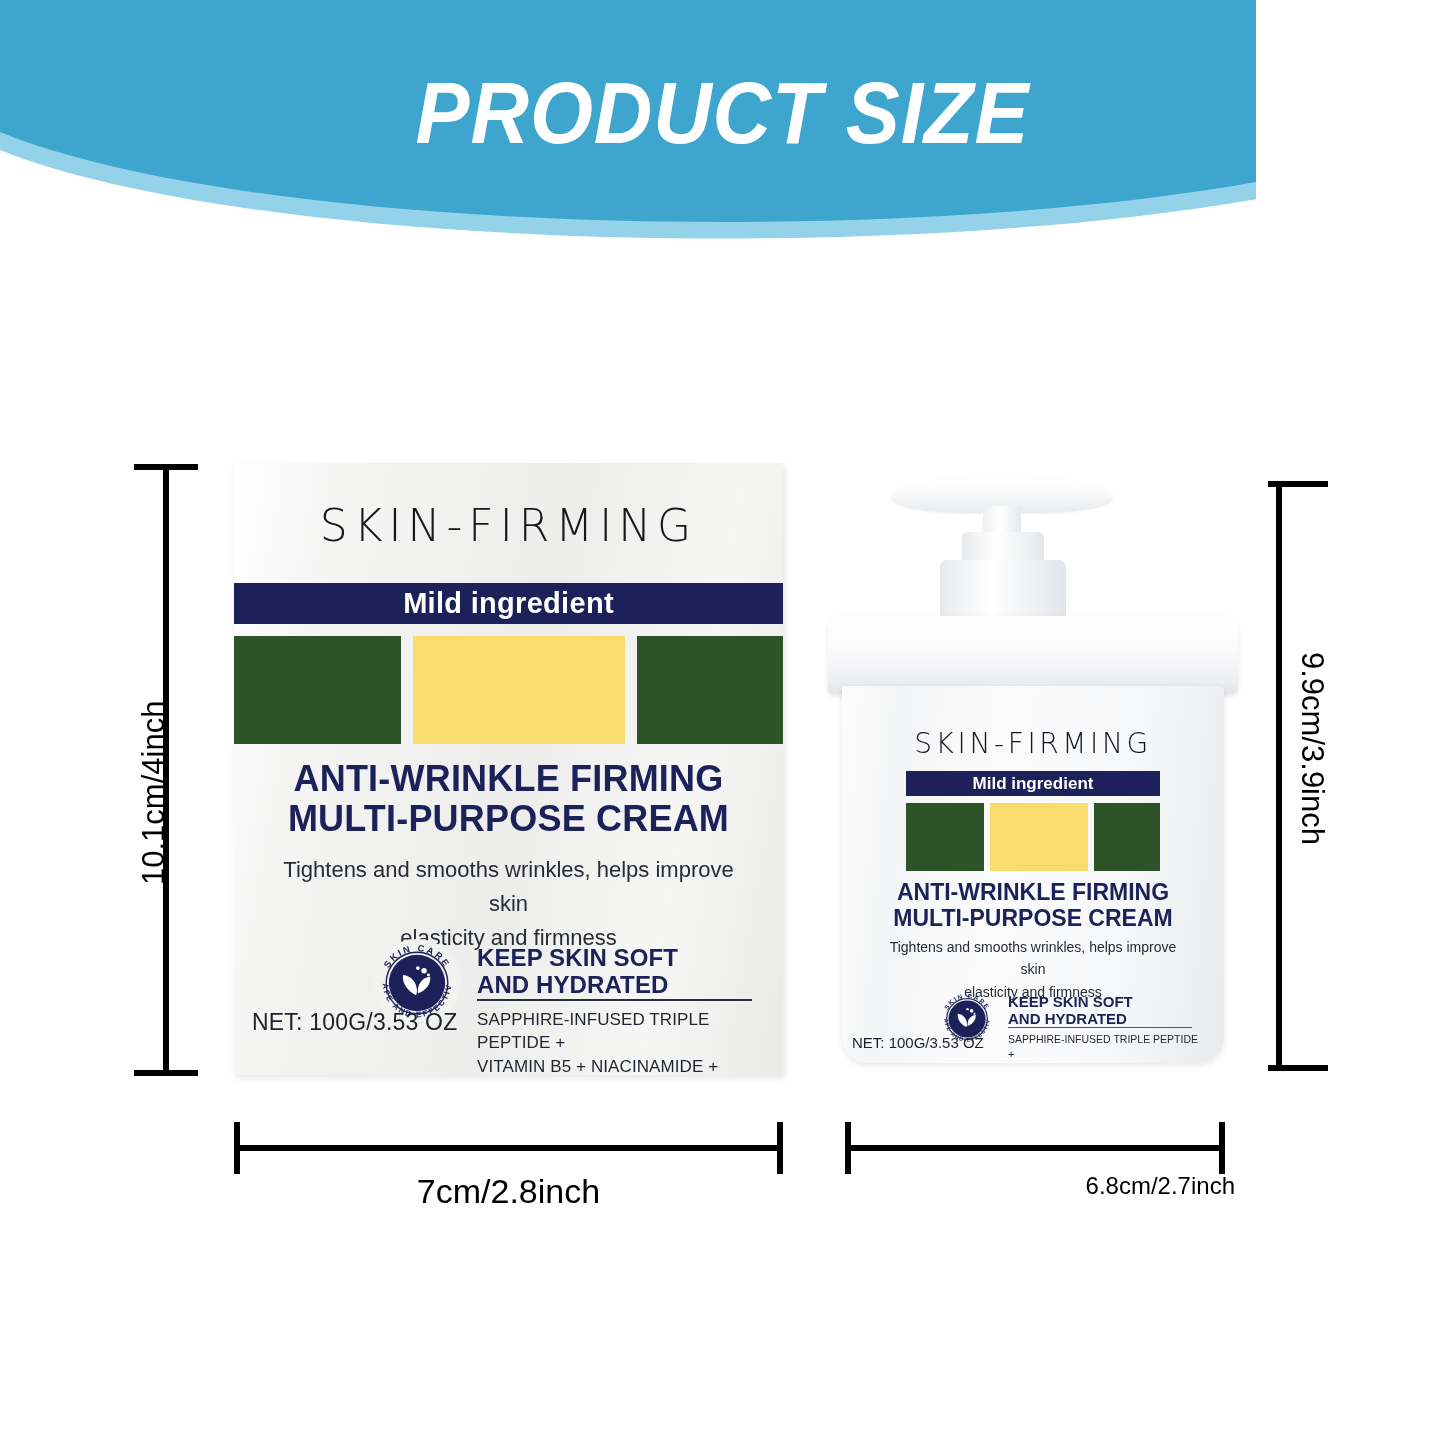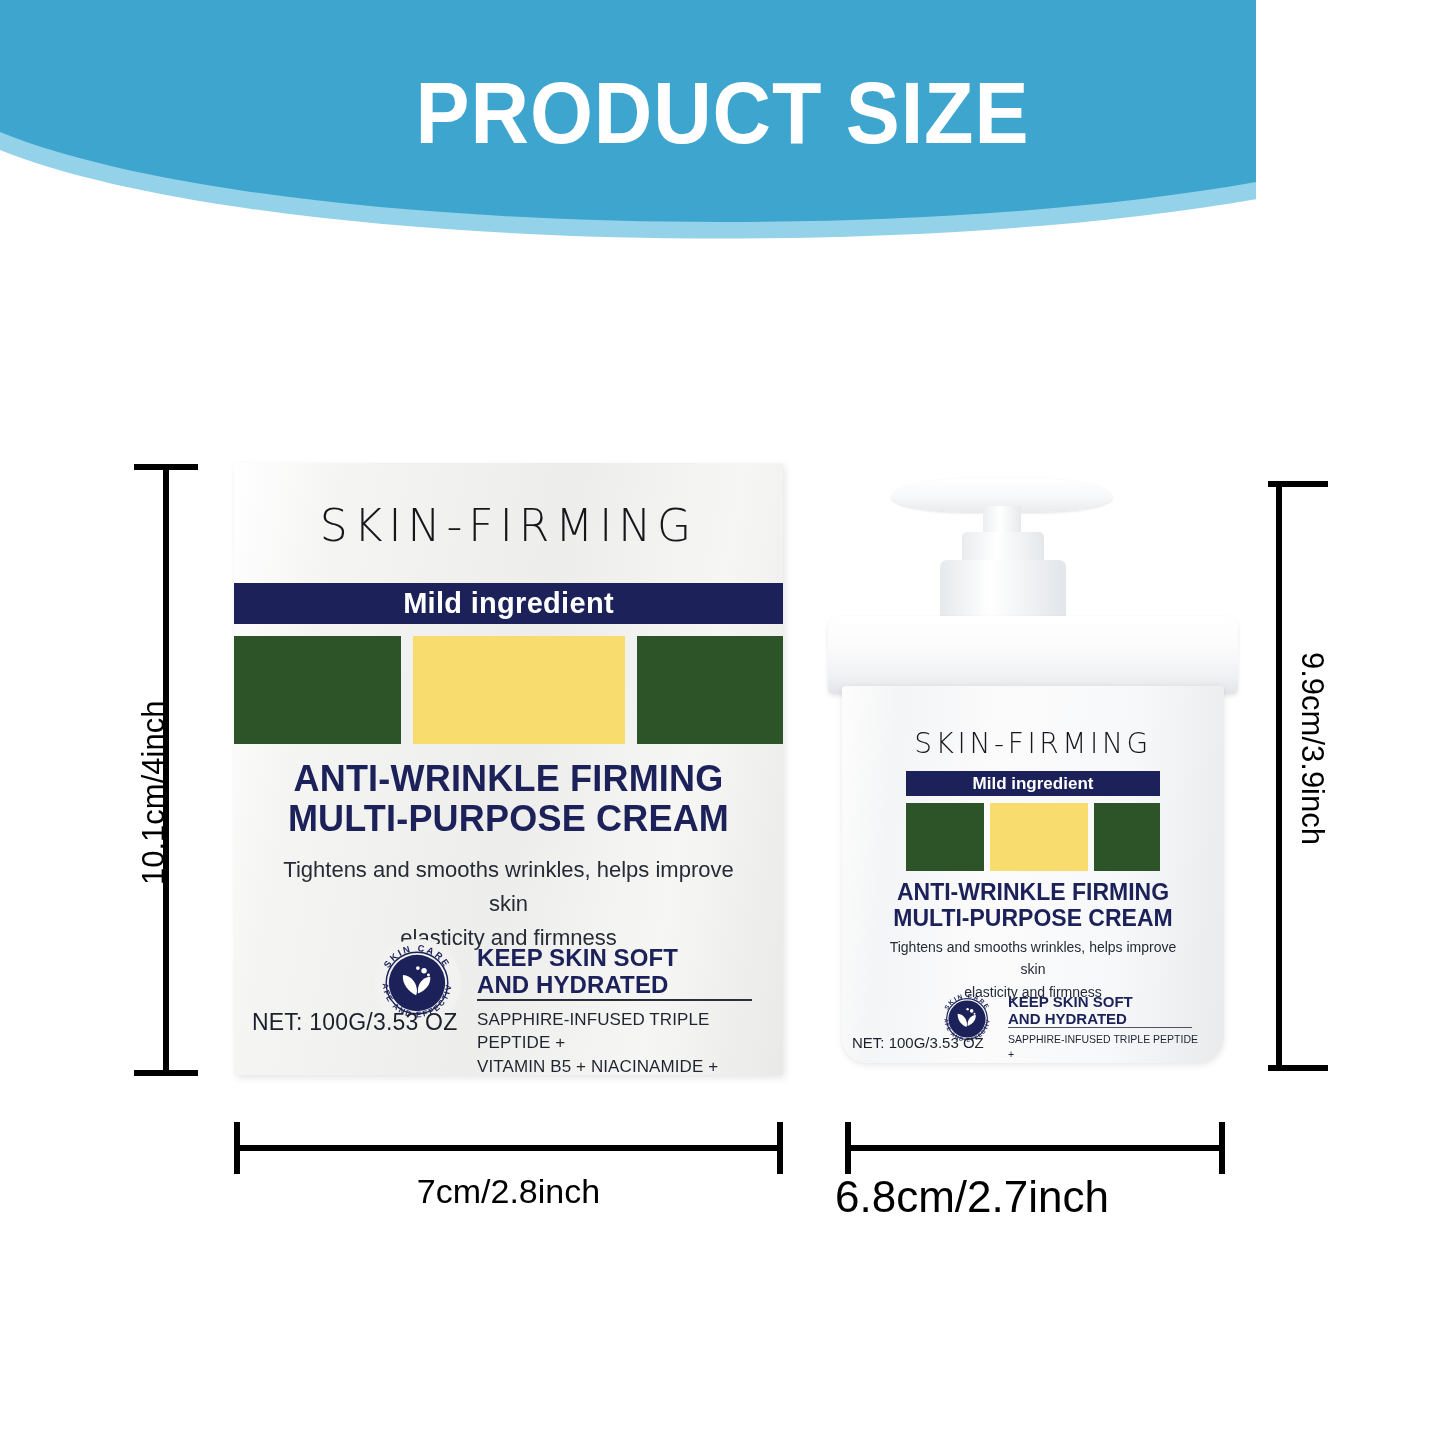--- a/index.html
+++ b/index.html
@@ -2,21 +2,21 @@
 <html><head>
 <meta charset="utf-8">
 <style>
   html,body{margin:0;padding:0;}
   body{
     width:1445px;height:1445px;background:#ffffff;position:relative;overflow:hidden;
     font-family:"Liberation Sans","DejaVu Sans",sans-serif;
   }
 
   
-  .header{position:absolute;left:0;top:0;width:1256px;height:300px;overflow:hidden;}
+  .header{position:absolute;left:0;top:0;width:1256px;height:300px;overflow:hidden;font-style:italic;}
   .header svg{position:absolute;left:0;top:0;}
   .header-title{
     position:absolute;left:0;top:62px;width:1445px;text-align:center;
     color:#ffffff;font-weight:bold;font-size:88px;letter-spacing:1px;
     transform:scaleX(0.92);transform-origin:center top;
     font-family:"Liberation Sans","DejaVu Sans",sans-serif;
     white-space:nowrap;
   }
 
   
@@ -179,21 +179,21 @@
   <div class="dim-line" style="left:234px;top:1145px;width:549px;height:6px;"></div>
   <div class="dim-line" style="left:234px;top:1122px;width:6px;height:52px;"></div>
   <div class="dim-line" style="left:777px;top:1122px;width:6px;height:52px;"></div>
   <div class="dim-label" style="left:0;top:1172px;width:1017px;text-align:center;font-size:34px;">7cm/2.8inch</div>
 </div>
 
 <div>
   <div class="dim-line" style="left:845px;top:1145px;width:380px;height:6px;"></div>
   <div class="dim-line" style="left:845px;top:1122px;width:6px;height:52px;"></div>
   <div class="dim-line" style="left:1219px;top:1122px;width:6px;height:52px;"></div>
-  <div class="dim-label" style="left:835px;top:1172px;width:400px;text-align:left;font-size:44px;">6.8cm/2.7inch</div>
+  <div class="dim-label" style="left:835px;top:1172px;width:400px;text-align:right;font-size:24px;">6.8cm/2.7inch</div>
 </div>
 
 <div class="box">
   <div class="box-sheen"></div>
   <div class="box-inner">
 
     <div class="box-title">SKIN-FIRMING</div>
 
     <div class="box-band">
       <span>Mild ingredient</span>

